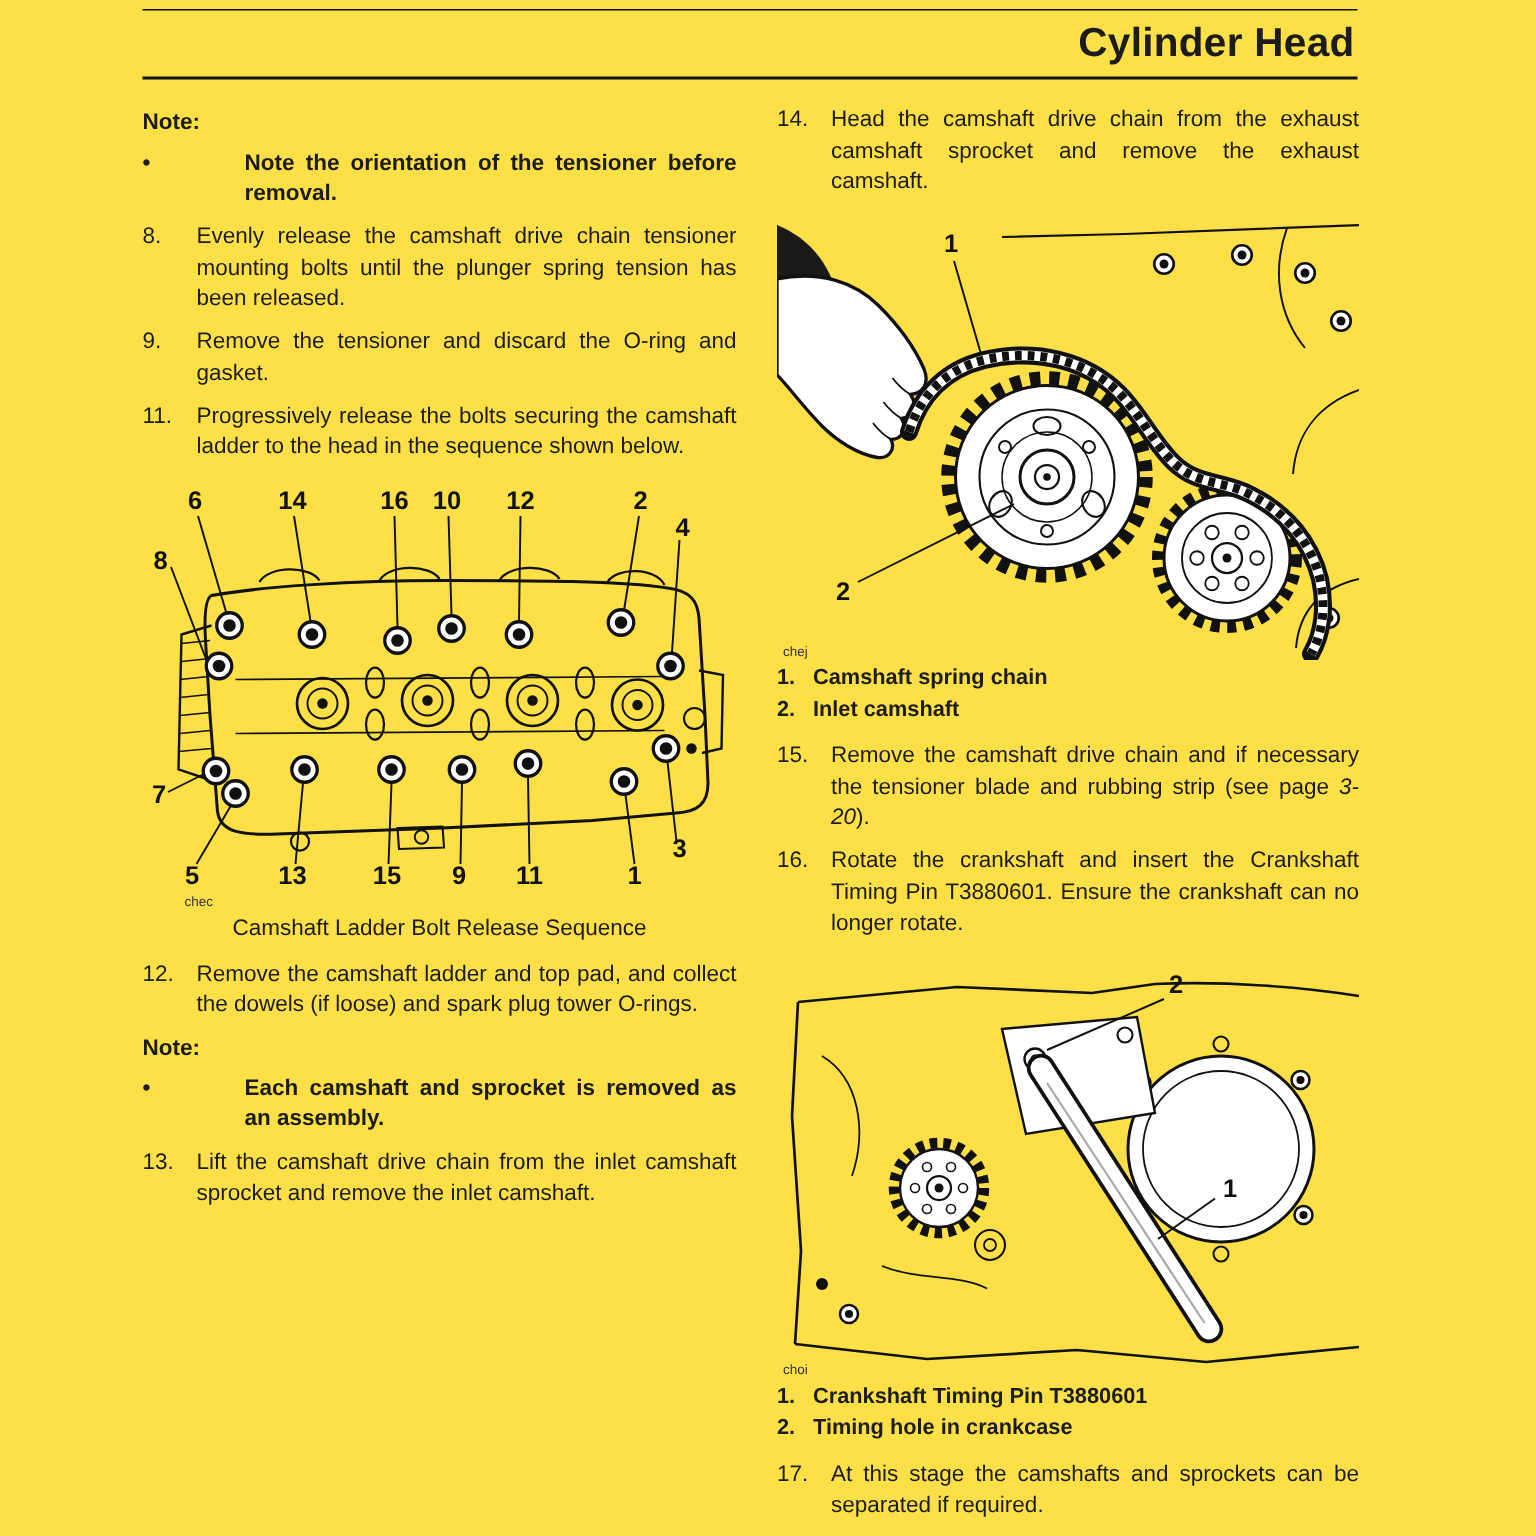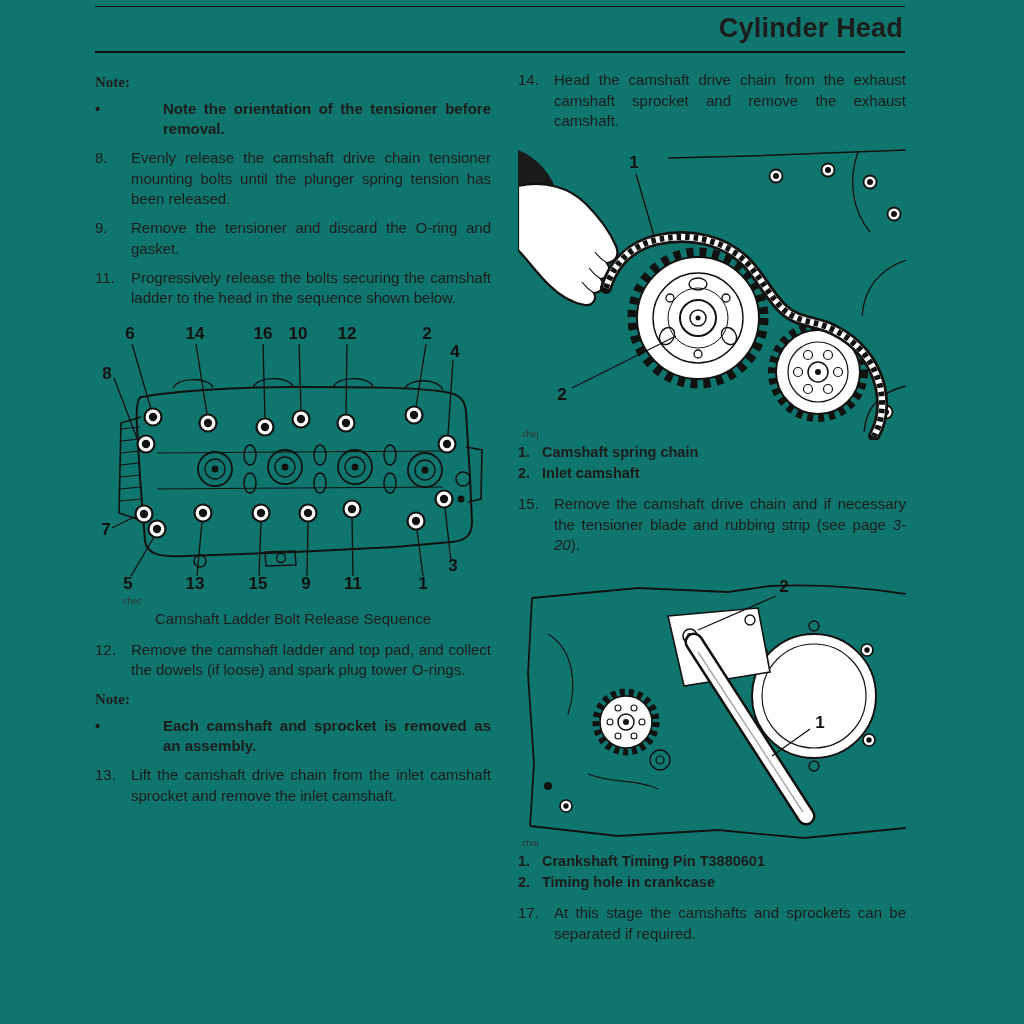--- a/index.html
+++ b/index.html
@@ -1,30 +1,30 @@
 <!DOCTYPE html>
 <html><head>
 <meta charset="utf-8">
 <style>
   html,body { margin:0; padding:0; }
   body {
     width:1024px; height:1024px; background:#ffffff; color:#1c1c1c;
     font-family:"Liberation Sans", sans-serif; position:relative; overflow:hidden;
   }
-  .page { position:absolute; inset:0; background:#0f766e; }
+  .page { position:absolute; inset:0; background:#fde047; }
   .header { position:absolute; left:95px; top:6px; width:810px; }
   .rule-top { border-top:1.5px solid #111; }
   .page-title { text-align:right; font-size:27px; font-weight:700; margin:6px 2px 7px 0; letter-spacing:.2px; }
   .rule-bottom { border-top:2.5px solid #111; }
 
   .col { position:absolute; top:70px; font-size:15px; line-height:1.38; }
   .col-left  { left:95px;  width:396px; }
   .col-right { left:518px; width:388px; }
 
-  .note-heading { font-weight:700; margin:2px 0 6px 0;font-family:Liberation Serif, serif; }
+  .note-heading { font-weight:700; margin:2px 0 6px 0; }
   .bullet-item { display:flex; margin:0 0 8px 0; }
   .bullet-item .bul { width:36px; flex:none; font-weight:700; }
   .bullet-item .txt { flex:1; font-weight:700; text-align:justify;margin-left:32px; }
 
   .step { display:flex; margin:0 0 8px 0; }
   .step .num { width:36px; flex:none; }
   .step .txt { flex:1; text-align:justify; }
   .step .txt .it { font-style:italic; }
 
   .figure { margin:4px 0 2px 0; }
@@ -295,20 +295,24 @@
         <span class="knum">2.</span>
         <span>Inlet camshaft</span>
       </div>
     </div>
 
     <div class="step">
       <span class="num">15.</span>
       <span class="txt"><span>Remove the camshaft drive chain and if necessary the tensioner blade and rubbing strip (see page </span><span class="it">3-20</span><span>).</span></span>
     </div>
 
+    <div class="step">
+      <span class="num">16.</span>
+      <span class="txt">Rotate the crankshaft and insert the Crankshaft Timing Pin T3880601. Ensure the crankshaft can no longer rotate.</span>
+    </div>
 
     <div class="figure">
       <svg width="388" height="285" viewBox="0 0 388 285">
         <defs>
           <g id="bolt3">
               <circle r="6" fill="#fff" stroke="#111" stroke-width="1.7"></circle>
               <circle r="2.7" fill="#111"></circle>
             </g>
         </defs>
 

